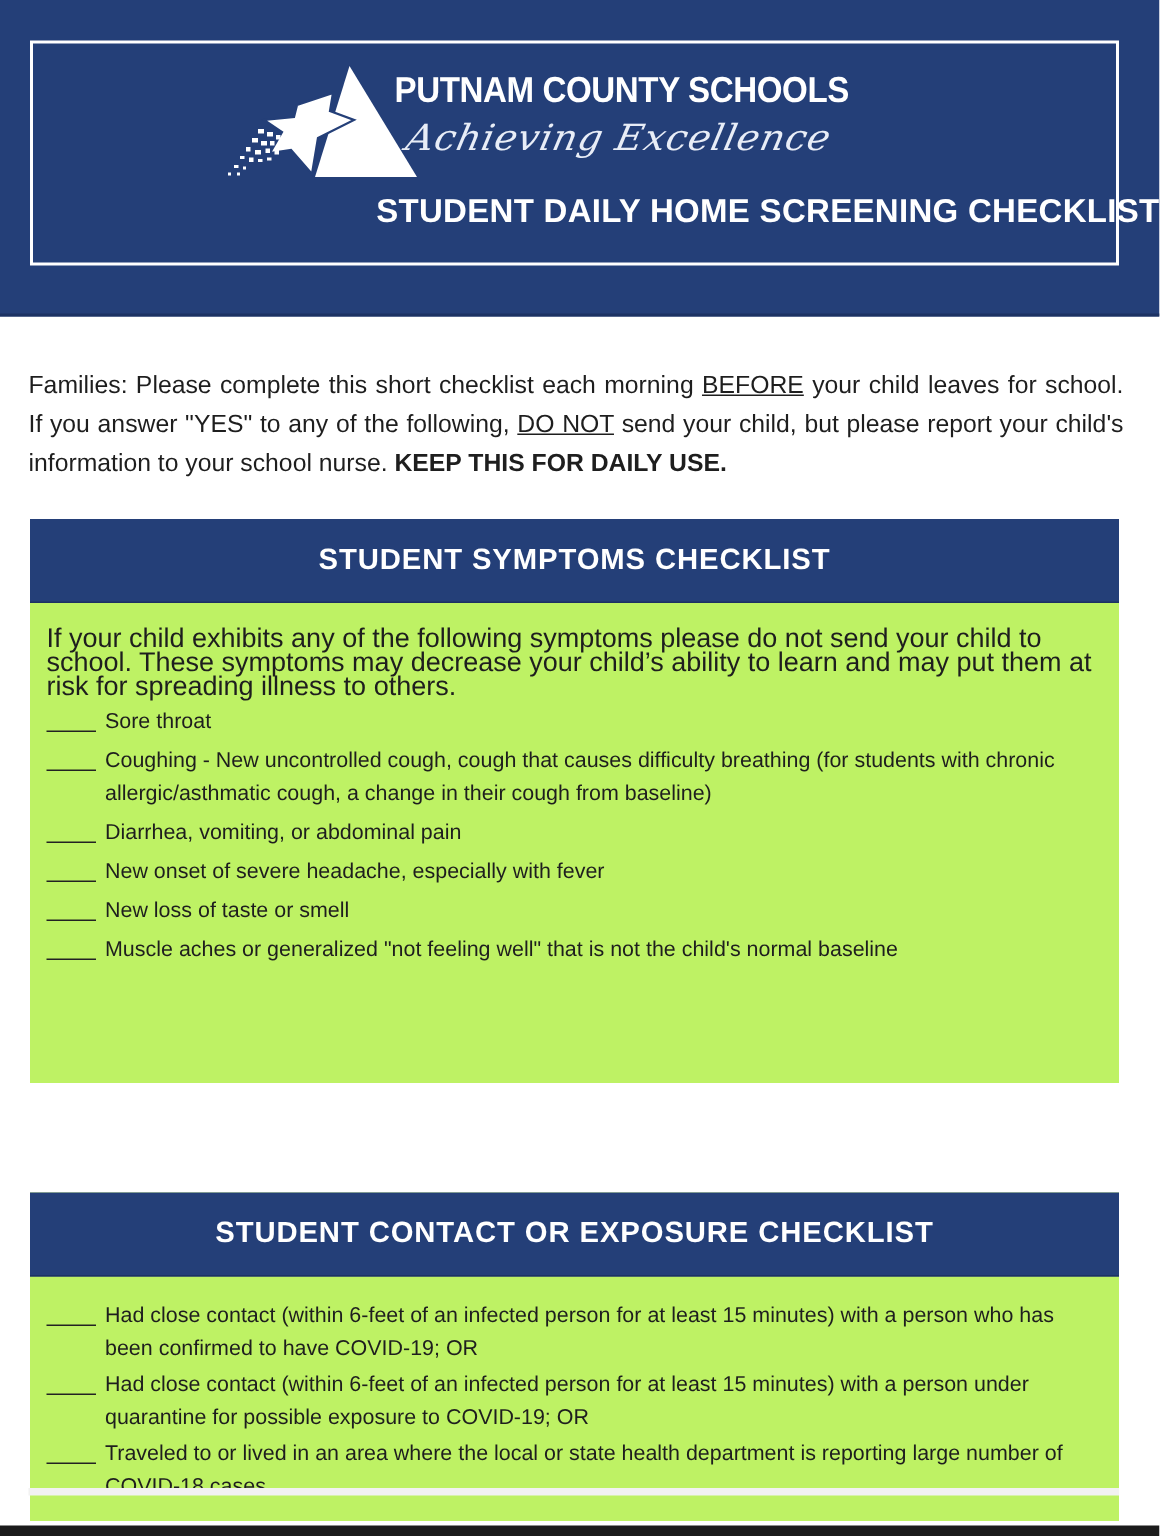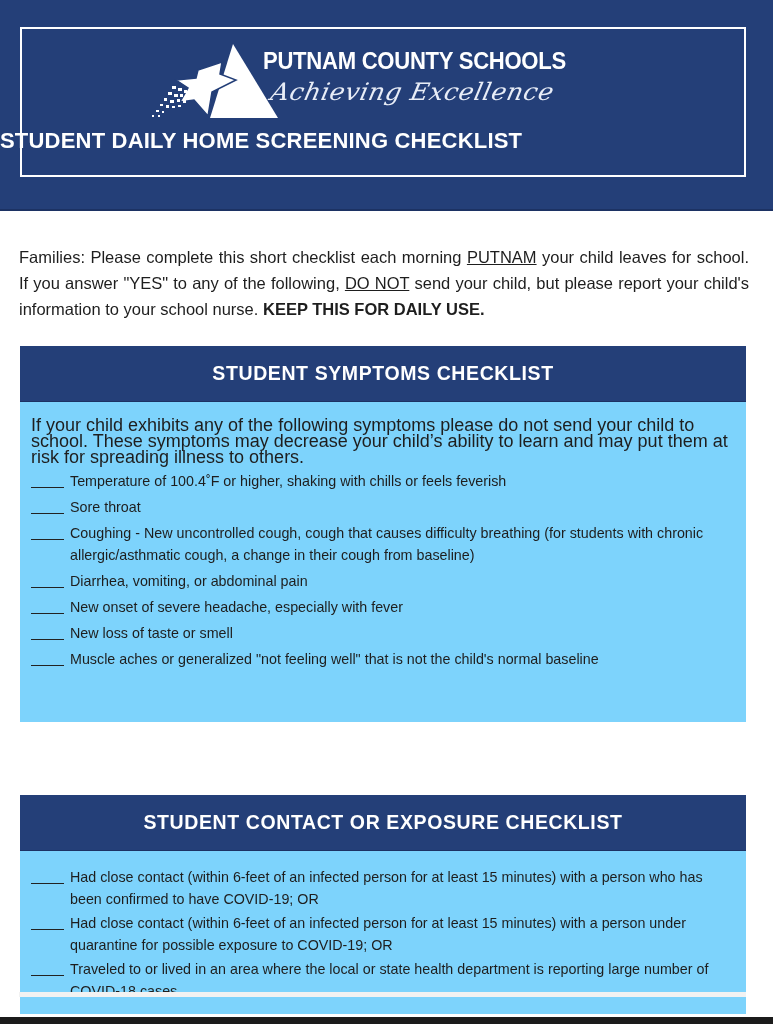--- a/index.html
+++ b/index.html
@@ -27,33 +27,33 @@
       white-space: nowrap;
       transform: scaleX(0.92); transform-origin: left center;
     }
     .tagline {
       position: absolute; left: 278px; top: 78px;
       color: #e8edf7; font-family: "DejaVu Serif", serif; font-style: italic;
       font-size: 24px; letter-spacing: 0.5px; white-space: nowrap;
       transform: skewX(-12deg) scaleX(1.05);
     }
     .doc-title {
-      position: absolute; left: 0; top: 128px; width: 773px; text-align: left;
+      position: absolute; left: 0; top: 128px; width: 773px; text-align: right;
       color: #ffffff; font-weight: bold; font-size: 22px; letter-spacing: 0.2px;
       white-space: nowrap;
     }
     .intro {
       position: absolute; left: 19px; top: 244px; width: 730px;
       font-size: 16.5px; line-height: 26px; text-align: justify;
       color: #1e1e1e;
     }
     .intro u { text-decoration: underline; }
     .intro b { font-weight: bold; }
     .section {
-      position: absolute; left: 20px; width: 726px; background: #7dd3fc;
+      position: absolute; left: 20px; width: 726px; background: #bef264;
     }
     .section-header {
       background: #243f78; height: 55px; color: #ffffff;
       font-weight: bold; font-size: 19.5px; letter-spacing: 0.6px;
       display: flex; align-items: center; justify-content: center;
       border-bottom: 1px solid #1c3263;
     }
     .section-body { padding: 15px 10px 18px 11px; }
     .section-note {
       font-size: 18px; line-height: 16px; color: #1e1e1e; margin: 0 0 5px 0;
@@ -110,30 +110,26 @@
       <rect x="34" y="48" width="3" height="3"></rect>
         <rect x="33" y="58" width="3" height="3"></rect>
         <rect x="28" y="63" width="3" height="2"></rect>
     </g>
   </svg>
   <div class="org-name">PUTNAM COUNTY SCHOOLS</div>
   <div class="tagline">Achieving Excellence</div>
   <div class="doc-title">STUDENT DAILY HOME SCREENING CHECKLIST</div>
 </div>
 
-<div class="intro"><span>Families: Please complete this short checklist each morning </span><u>PUTNAM</u><span> your child leaves for school. If you answer "YES" to any of the following, </span><u>DO NOT</u><span> send your child, but please report your child's information to your school nurse. </span><b>KEEP THIS FOR DAILY USE.</b></div>
+<div class="intro"><span>Families: Please complete this short checklist each morning </span><u>BEFORE</u><span> your child leaves for school. If you answer "YES" to any of the following, </span><u>DO NOT</u><span> send your child, but please report your child's information to your school nurse. </span><b>KEEP THIS FOR DAILY USE.</b></div>
 
 <div class="section" id="symptoms">
   <div class="section-header">STUDENT SYMPTOMS CHECKLIST</div>
   <div class="section-body">
     <p class="section-note">If your child exhibits any of the following symptoms please do not send your child to school.  These symptoms may decrease your child’s ability to learn and may put them at risk for spreading illness to others.</p>
-    <div class="item">
-        <span class="blank"></span>
-        <span class="item-text">Temperature of 100.4˚F or higher, shaking with chills or feels feverish</span>
-      </div>
     <div class="item">
         <span class="blank"></span>
         <span class="item-text">Sore throat</span>
       </div>
     <div class="item">
         <span class="blank"></span>
         <span class="item-text">Coughing - New uncontrolled cough, cough that causes difficulty breathing (for students with chronic allergic/asthmatic cough, a change in their cough from baseline)</span>
       </div>
     <div class="item">
         <span class="blank"></span>

